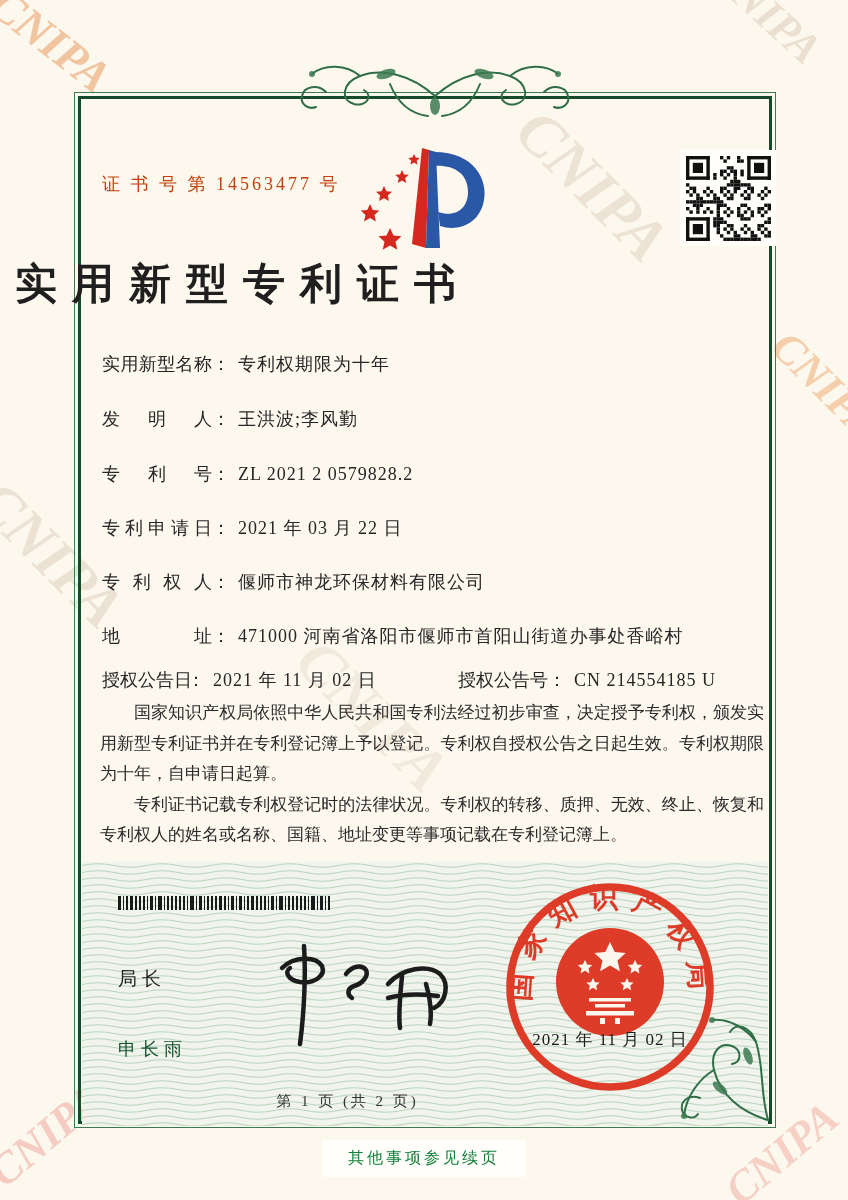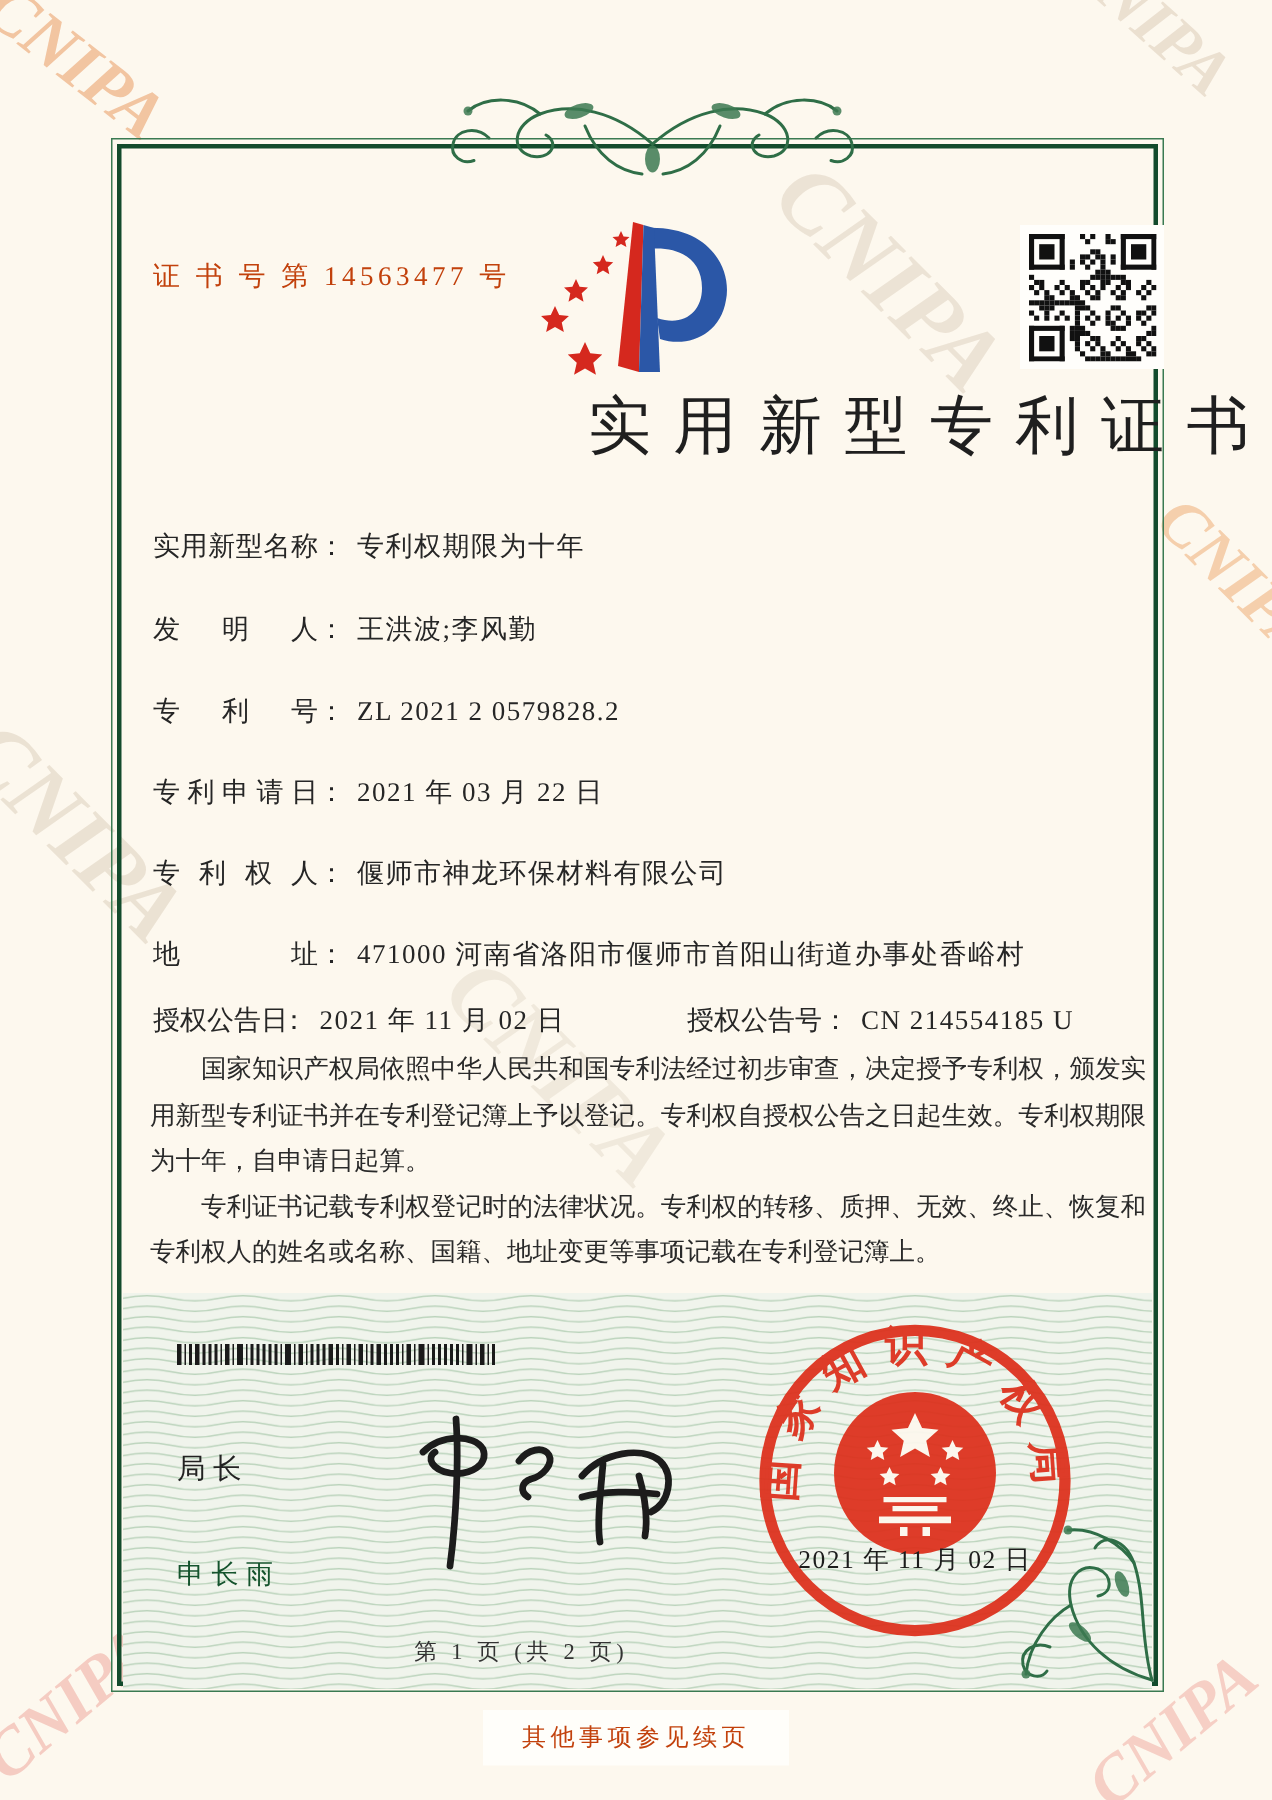--- a/index.html
+++ b/index.html
@@ -25,22 +25,22 @@
       border:3.5px solid #134b2c;box-sizing:border-box;}
 
   
   .guilloche{position:absolute;left:82px;top:862px;width:686px;height:264px;}
 
   
   .certno{position:absolute;left:102px;top:140px;font-size:18px;letter-spacing:3px;color:#c2410c;margin-top:32px;}
   .logo{position:absolute;left:356px;top:136px;}
   .qrbox{position:absolute;left:680px;top:150px;width:96px;height:96px;background:#fffefb;
       display:flex;align-items:center;justify-content:center;}
-  .title{position:absolute;left:0;top:256px;width:848px;text-align:right;
-      font-size:42px;font-weight:400;color:#1f1f1f;letter-spacing:15px;text-indent:15px;}
+  .title{position:absolute;left:0;top:256px;width:848px;text-align:left;
+      font-size:42px;font-weight:700;color:#1f1f1f;letter-spacing:15px;text-indent:15px;}
 
   
   .field-row{position:absolute;left:102px;font-size:18px;color:#262626;white-space:nowrap;}
   .flabel{display:inline-block;width:110px;text-align:justify;text-align-last:justify;vertical-align:bottom;}
   .fcolon{margin-right:8px;}
   .fvalue{letter-spacing:1px;}
   .grant-no{position:absolute;left:356px;top:0;}
 
   
   .body-text{position:absolute;left:100px;top:698px;width:664px;font-size:17px;
@@ -52,21 +52,21 @@
   .sig-title{position:absolute;left:118px;top:966px;font-size:19px;letter-spacing:5px;color:#222;}
   .sig-name{position:absolute;left:118px;top:1002px;font-size:18px;letter-spacing:5px;color:#14532d;margin-top:35px;}
   .signature{position:absolute;left:242px;top:932px;}
   .seal{position:absolute;left:503px;top:880px;}
   .seal-date{position:absolute;left:503px;top:1028px;width:214px;text-align:center;
       font-size:17px;color:#1c1c1c;letter-spacing:1px;z-index:5;}
   .page-info{position:absolute;left:0;top:1092px;width:695px;text-align:center;
       font-size:15px;letter-spacing:3px;color:#333;}
   .continuation{position:absolute;left:0;top:1140px;width:848px;text-align:center;}
   .continuation span{display:inline-block;background:#fffefa;padding:8px 26px;
-      font-size:16px;letter-spacing:3px;color:#c2410c;}
+      font-size:16px;letter-spacing:3px;color:#15803d;}
   .ornament{position:absolute;pointer-events:none;}
 </style>
 </head>
 <body>
 
 <div id="page">
 
   <span class="wm wm-tl">CNIPA</span>
   <span class="wm wm-tr">CNIPA</span>
   <span class="wm wm-c1">CNIPA</span>

